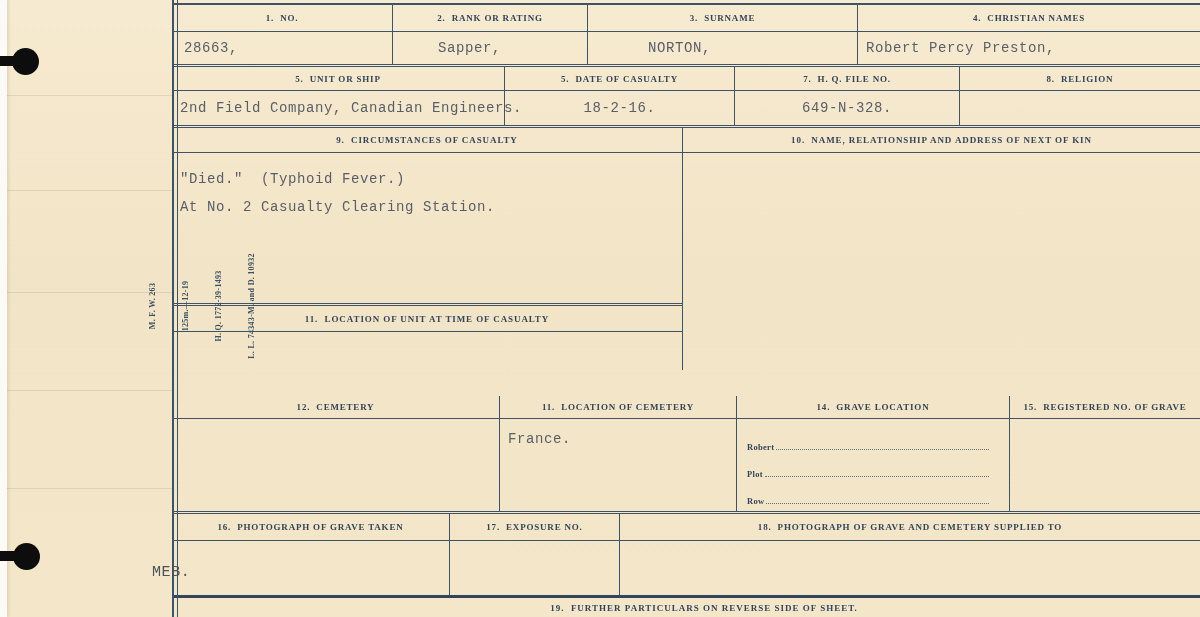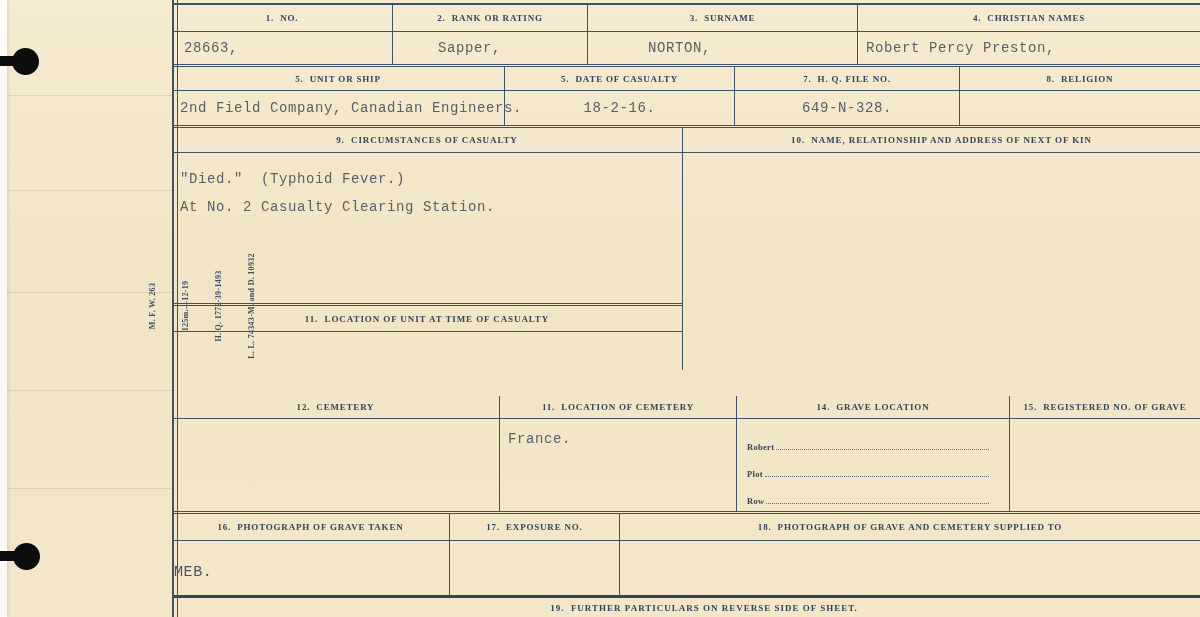--- a/index.html
+++ b/index.html
@@ -65,21 +65,21 @@
   .sec11 .sec-hdr{height:26px;text-align:center;}
 
   .smallprint{font-size:8.5px;font-weight:700;letter-spacing:0.4px;color:var(--ink-dark);white-space:pre;}
   .footprint{font-size:9px;font-weight:700;letter-spacing:1px;color:var(--ink-dark);white-space:pre;margin-left:36px;}
 
   .gravebody{padding:6px 14px 0 10px;}
   .gline{height:27px;display:flex;align-items:flex-end;}
   .gline .glabel{font-size:8.5px;font-weight:700;color:var(--ink-dark);letter-spacing:0.3px;}
   .gline .leader{flex:1;border-bottom:1px dotted #5c6f83;margin:0 6px 2px 2px;}
 
-  .meb{position:absolute;left:174px;top:564px;font-size:15px;color:#4d535b;}
+  .meb{position:absolute;left:152px;top:564px;font-size:15px;color:#4d535b;}
 </style>
 </head>
 <body>
 
 <div class="page">
 
   <div class="mrule" style="top:95px"></div>
   <div class="mrule" style="top:190px"></div>
   <div class="mrule" style="top:292px"></div>
   <div class="mrule" style="top:390px"></div>

